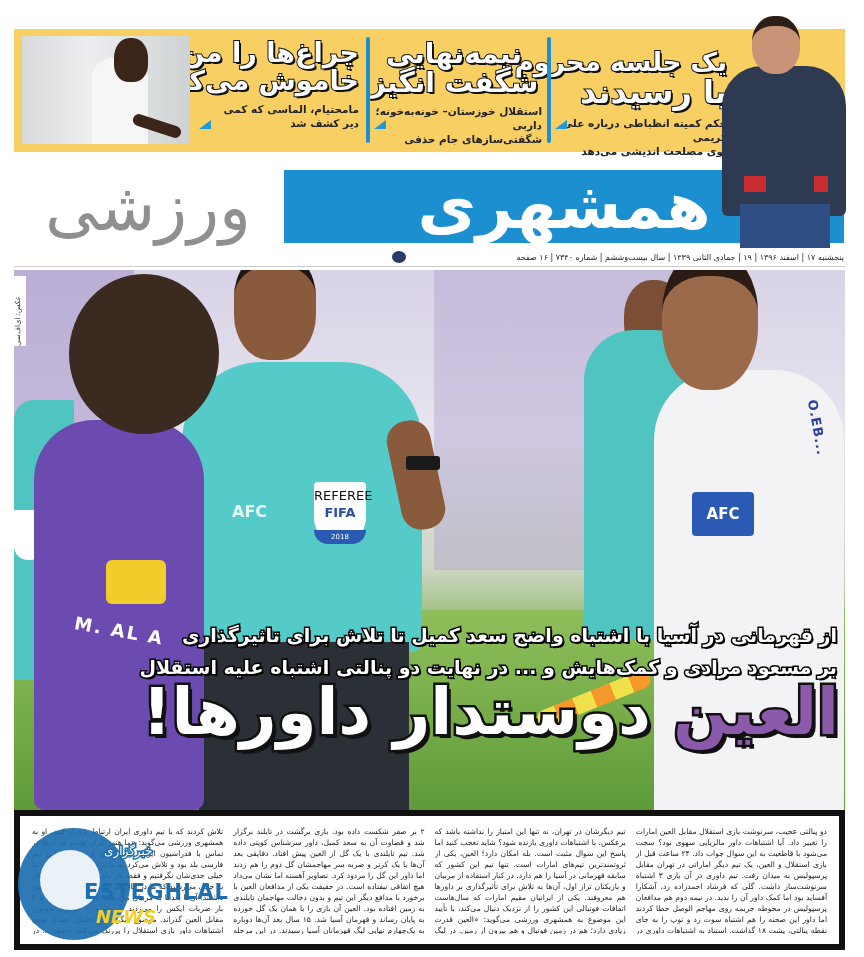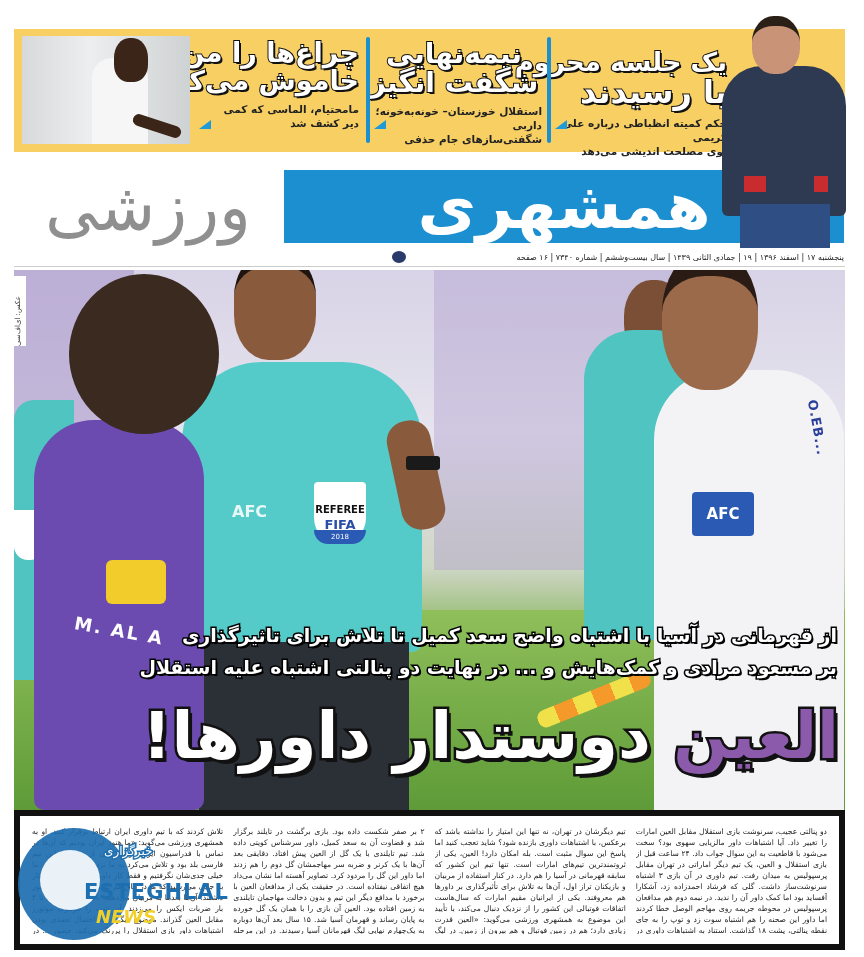--- a/index.html
+++ b/index.html
@@ -53,38 +53,38 @@
   .captain-band{position:absolute;left:92px;top:290px;width:60px;height:44px;background:#f1cc2a;border-radius:6px}
   .shirt-name{position:absolute;left:40px;top:200px;color:#fff;font-weight:bold;font-size:18px;transform:rotate(10deg);letter-spacing:2px}
   .shirt-num{position:absolute;left:30px;top:250px;color:#fff;font-weight:bold;font-size:60px}
 
   .ref-main-body{position:absolute;left:168px;top:92px;width:240px;height:290px;background:#55cbc9;border-radius:80px 80px 10px 10px}
   .ref-main-head{position:absolute;left:220px;top:-18px;width:82px;height:108px;background:#8a5a3c;border-radius:42%;border-top:14px solid #1f1510}
   .ref-shorts{position:absolute;left:185px;top:372px;width:210px;height:170px;background:#2b2f36}
   .ref-arm{position:absolute;left:380px;top:150px;width:44px;height:110px;background:#8a5a3c;border-radius:20px;transform:rotate(-12deg)}
   .ref-watch{position:absolute;left:392px;top:186px;width:34px;height:14px;background:#1a1a1a;border-radius:3px}
   .badge{position:absolute;left:300px;top:212px;width:52px;height:62px;background:#fff;border-radius:4px 4px 26px 26px;text-align:center}
-  .badge .b1{font-size:10px;font-weight:bold;color:#111;margin-top:22px}
+  .badge .b1{font-size:13px;font-weight:normal;color:#111;margin-top:6px}
   .badge .b2{font-size:13px;font-weight:bold;color:#2a4fa8;margin-top:2px}
   .badge .b3{position:absolute;bottom:0;left:0;width:100%;height:14px;background:#2a5ab3;color:#fff;font-size:7px;line-height:14px;border-radius:0 0 26px 26px}
   .afc-chest{position:absolute;left:218px;top:232px;color:#e6f7f6;font-weight:bold;font-size:16px}
 
   .ref-right{position:absolute;left:570px;top:60px;width:120px;height:310px;background:#4fc4c0;border-radius:50px 50px 0 0}
   .ref-right-head{position:absolute;left:610px;top:10px;width:60px;height:80px;background:#7a4f35;border-radius:45%}
   .est-player{position:absolute;left:640px;top:100px;width:190px;height:440px;background:#f3f3f6;border-radius:70px 70px 0 0}
   .est-head{position:absolute;left:648px;top:-20px;width:96px;height:140px;background:#9a6a4a;border-radius:45%;border-top:26px solid #2a1c14}
   .afc-band{position:absolute;left:678px;top:222px;width:62px;height:44px;background:#2a5ab3;color:#fff;font-weight:bold;font-size:15px;line-height:44px;text-align:center;border-radius:4px}
   .est-name{position:absolute;left:775px;top:150px;color:#2a3f9a;font-weight:bold;font-size:13px;transform:rotate(80deg);letter-spacing:1px}
   .flag{position:absolute;left:520px;top:420px;width:120px;height:18px;background:repeating-linear-gradient(90deg,#f0e04a 0 20px,#f59a2a 20px 40px);transform:rotate(-22deg);border-radius:8px}
 
   .photo-credit{position:absolute;left:0;top:6px;width:12px;height:70px;writing-mode:vertical-rl;transform:rotate(180deg);font-size:7px;color:#333;background:#fff}
 
   .kicker{position:absolute;right:8px;direction:rtl;text-align:right;font-weight:bold;color:#fff;font-size:19px;line-height:26px;white-space:nowrap;
     -webkit-text-stroke:3px #000;paint-order:stroke fill;text-shadow:2px 2px 0 #000}
-  .headline{position:absolute;right:6px;top:426px;direction:rtl;text-align:right;white-space:nowrap;font-weight:bold;font-size:64px;line-height:80px;
+  .headline{position:absolute;right:6px;top:402px;direction:rtl;text-align:right;white-space:nowrap;font-weight:bold;font-size:64px;line-height:80px;
     -webkit-text-stroke:5px #111;paint-order:stroke fill;text-shadow:4px 4px 0 #111}
   .hl-accent{color:#8c5aab}
   .hl-main{color:#fff}
 
   
   .article{left:14px;top:810px;width:831px;height:140px;background:#111;padding:6px}
   .article-inner{width:100%;height:100%;background:#fff;display:flex;flex-direction:row-reverse;gap:10px;padding:10px 12px}
   .col{flex:1;direction:rtl;text-align:justify;font-size:7.6px;line-height:11px;color:#222;overflow:hidden}
 
   

